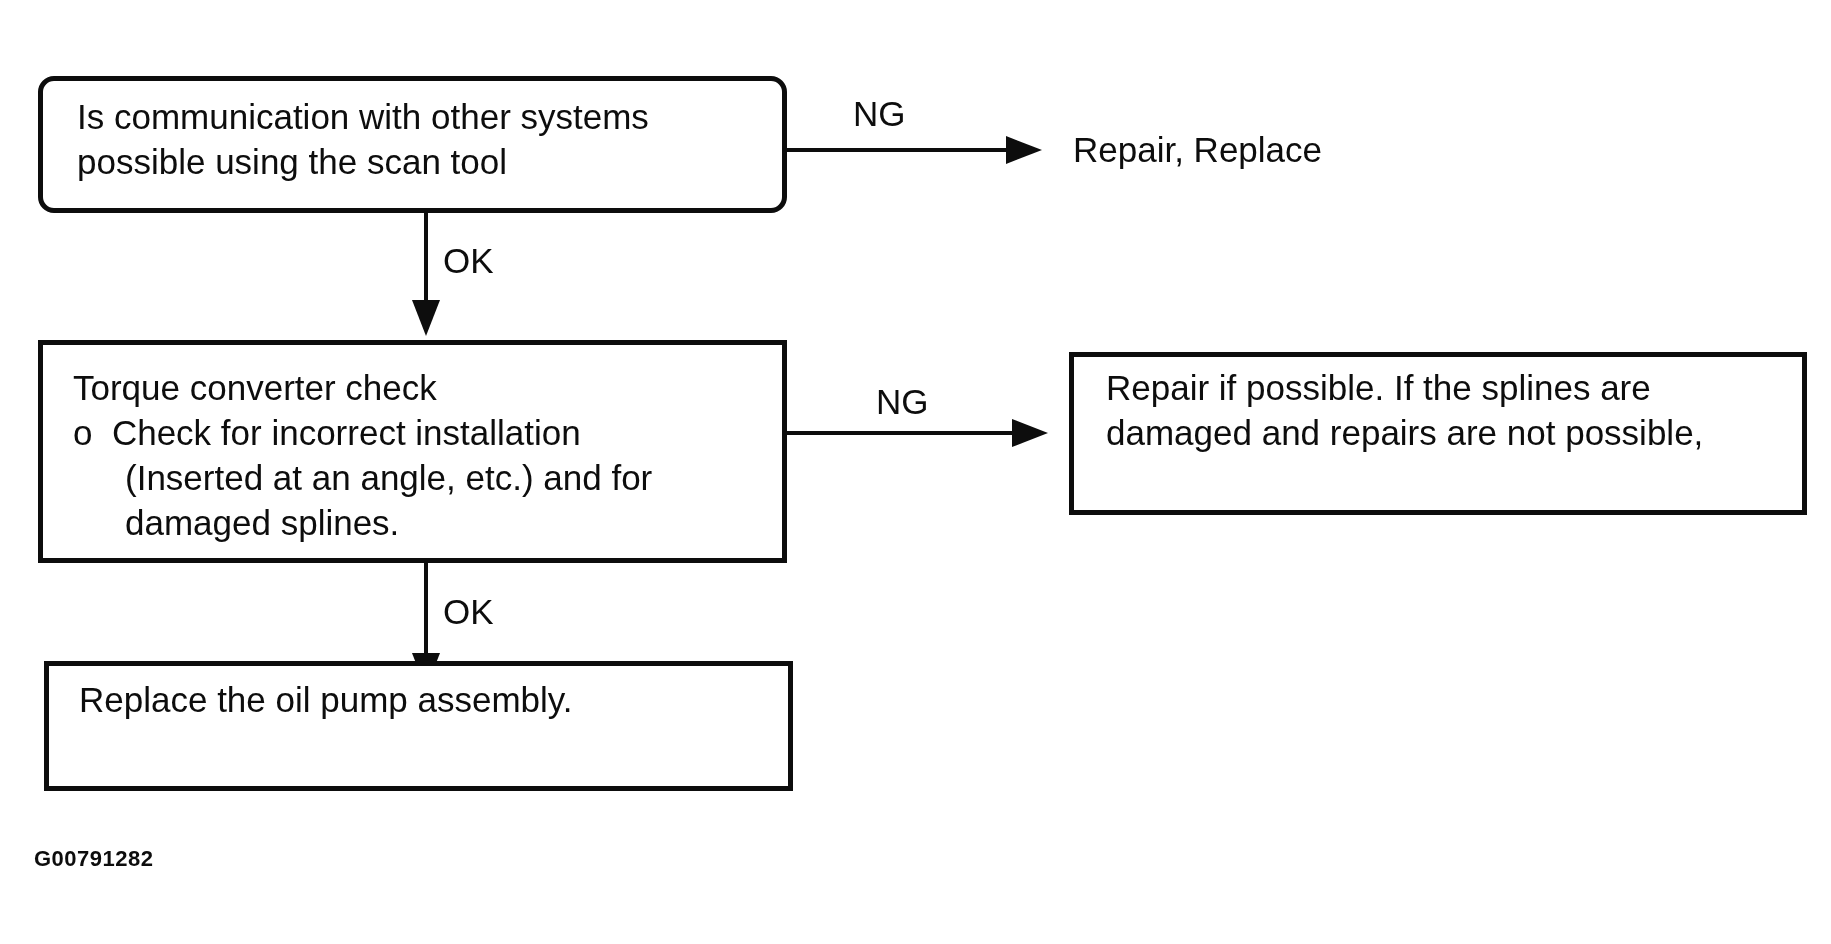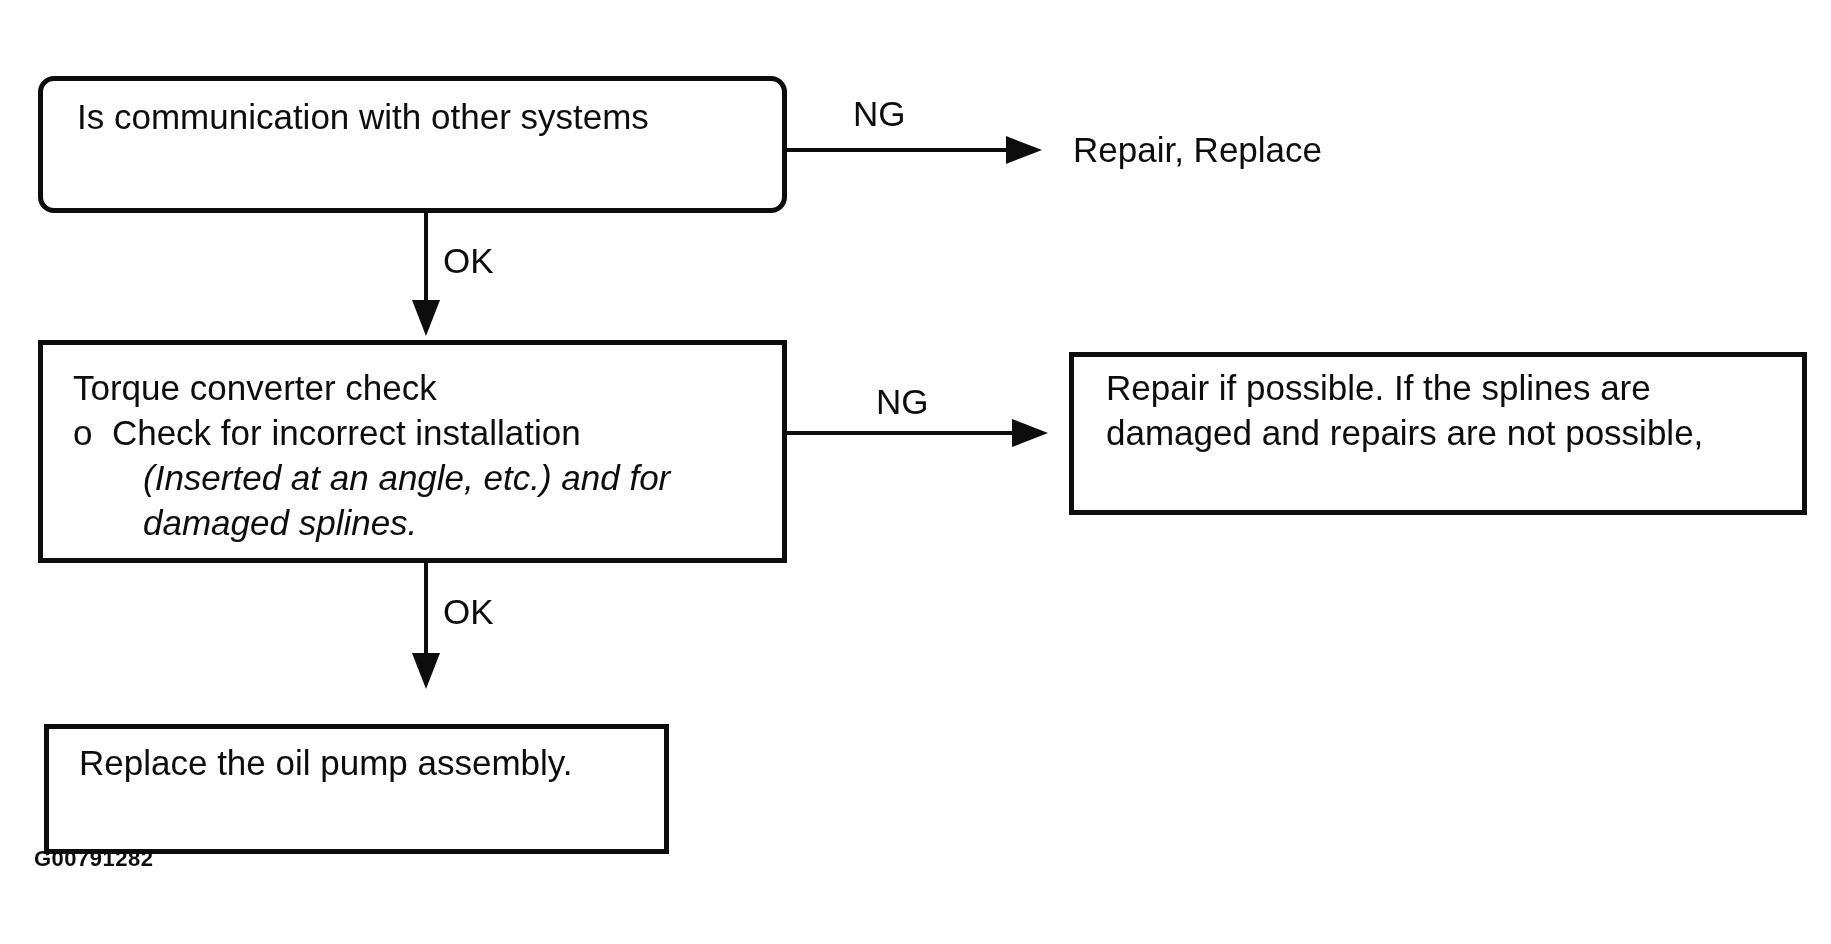--- a/index.html
+++ b/index.html
@@ -20,24 +20,24 @@
     pointer-events: none;
   }
   .flow-box {
     position: absolute;
     border: 5px solid #0d0d0d;
     background: #ffffff;
     font-size: 35px;
     line-height: 45px;
   }
   .flow-box .line { white-space: pre-wrap; }
-  .flow-box .line.indent { margin-left: 70px; font-style: italic; }
+  .flow-box .line.indent { margin-left: 52px; }
   .box-step1 { left: 38px;   top: 76px;  width: 749px; height: 137px; padding: 13px 10px 0 34px; border-radius: 16px; }
   .box-step2 { left: 38px;   top: 340px; width: 749px; height: 223px; padding: 20px 10px 0 30px; }
-  .box-step3 { left: 44px;   top: 724px; width: 625px; height: 130px; padding: 11px 10px 0 30px; }
+  .box-step3 { left: 44px;   top: 661px; width: 749px; height: 130px; padding: 11px 10px 0 30px; }
   .box-ngresult2 { left: 1053px; top: 352px; width: 738px; height: 163px; padding: 8px 10px 0 32px; margin-left: 16px; }
   .flow-label {
     position: absolute;
     font-size: 35px;
     line-height: 45px;
     white-space: nowrap;
   }
   .lbl-ng1 { left: 853px;  top: 91px;  }
   .lbl-repair-replace { left: 1073px; top: 127px; }
   .lbl-ok1 { left: 443px;  top: 238px; }
@@ -68,20 +68,21 @@
 
     <line x1="426" y1="213" x2="426" y2="302" stroke="#0d0d0d" stroke-width="4" marker-end="url(#arrowhead)"></line>
 
     <line x1="787" y1="433" x2="1014" y2="433" stroke="#0d0d0d" stroke-width="4" marker-end="url(#arrowhead)"></line>
 
     <line x1="426" y1="563" x2="426" y2="655" stroke="#0d0d0d" stroke-width="4" marker-end="url(#arrowhead)"></line>
   </svg>
 
   <div class="flow-box box-step1">
     <div class="line">Is communication with other systems</div>
+    <div class="line">possible using the scan tool</div>
   </div>
 
   <div class="flow-box box-step2">
     <div class="line">Torque converter check</div>
     <div class="line">o  Check for incorrect installation</div>
     <div class="line indent">(Inserted at an angle, etc.) and for</div>
     <div class="line indent">damaged splines.</div>
   </div>
 
   <div class="flow-box box-ngresult2">

